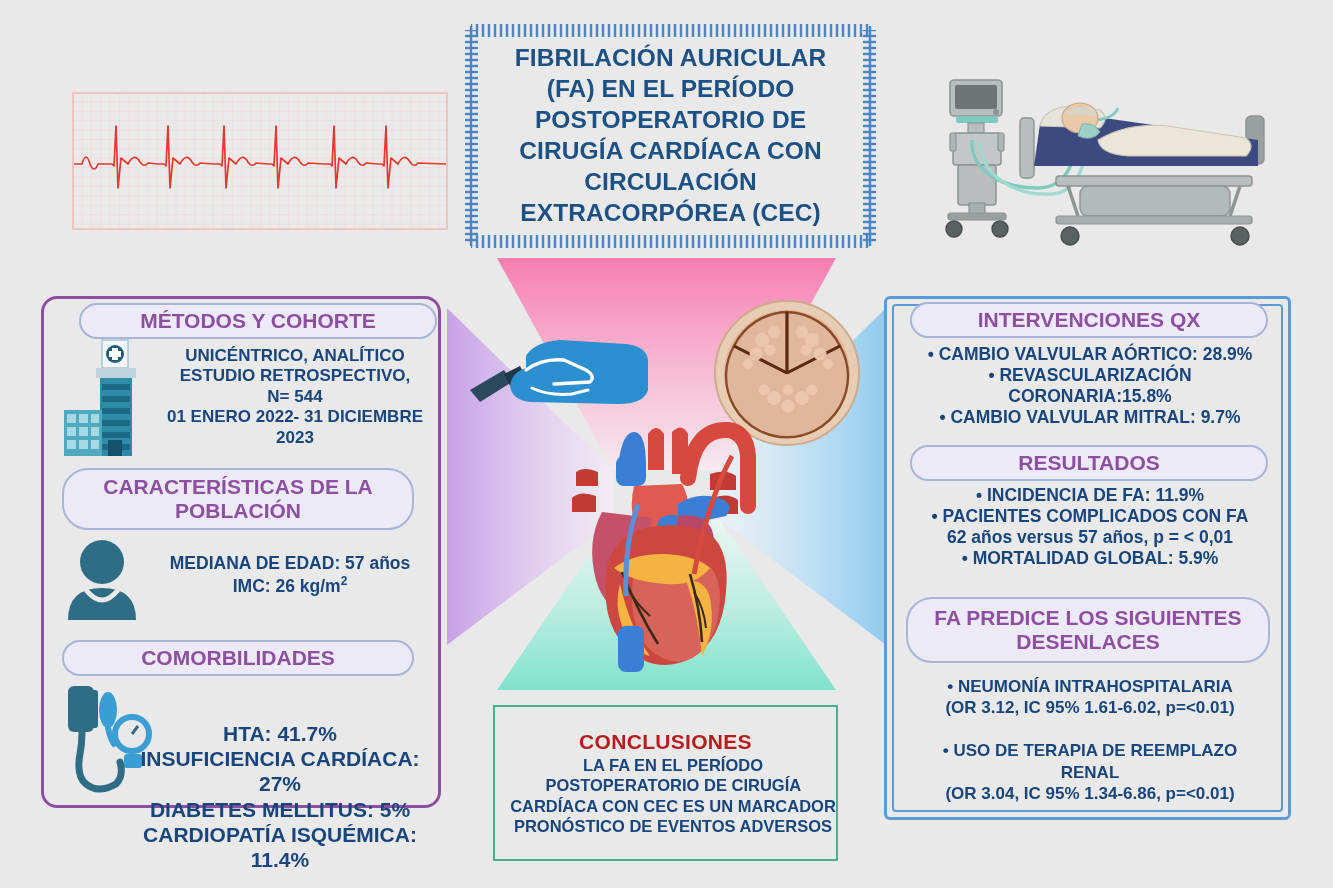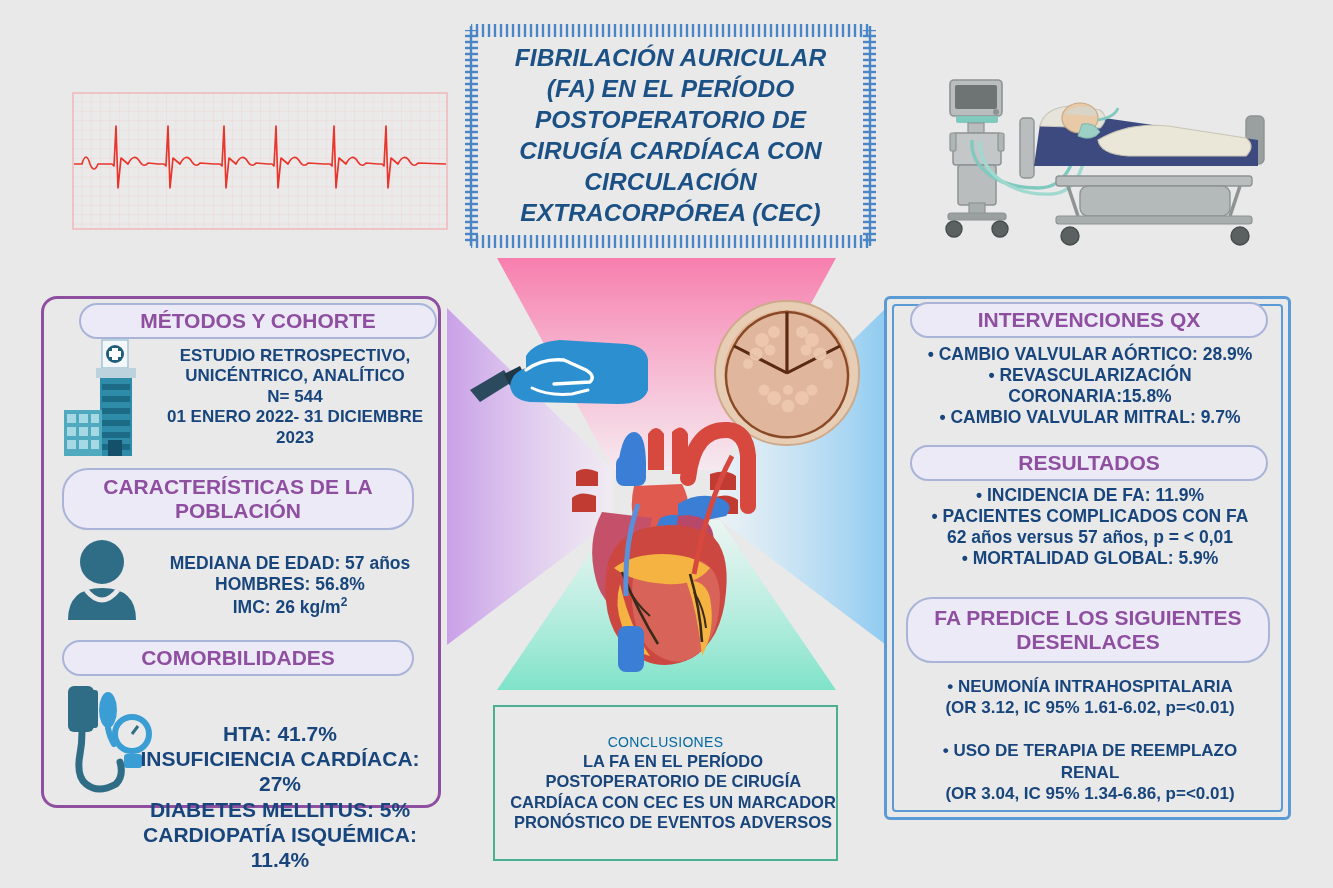--- a/index.html
+++ b/index.html
@@ -13,21 +13,21 @@
   .stage{position:absolute;inset:0;}
 
   
   .fan{position:absolute;left:0;top:0;width:1333px;height:888px;pointer-events:none;}
 
   
   .title-box{
     position:absolute;left:463px;top:22px;width:415px;height:228px;
     background:#e9e9e9;
     box-sizing:border-box;
-    display:flex;align-items:center;justify-content:center;font-style:italic;
+    display:flex;align-items:center;justify-content:center;
   }
   .title-box .ticks{position:absolute;inset:0;}
   .title-text{
     position:relative;z-index:2;
     color:#1c5185;
     font-size:24.5px;font-weight:bold;line-height:1.26;
     text-align:center;letter-spacing:.1px;
     padding:0 26px;
   }
 
@@ -71,21 +71,21 @@
   .body-text .li{display:block;}
 
   
   .concl{
     position:absolute;left:493px;top:705px;width:345px;height:156px;
     border:2.5px solid #4caf91;
     box-sizing:border-box;
     display:flex;flex-direction:column;align-items:center;justify-content:center;
     background:transparent;
   }
-  .concl-title{color:#0369a1;font-size:14px;font-weight:normal;letter-spacing:.3px;}
+  .concl-title{color:#b91c1c;font-size:21px;font-weight:bold;letter-spacing:.3px;}
   .concl-body{color:#18457c;font-size:16.5px;font-weight:bold;text-align:center;line-height:1.23;margin-top:1px;margin-left:15px;}
 
   .sup{font-size:.68em;vertical-align:super;}
 </style>
 </head>
 <body>
 
 <div class="stage">
 
   <svg class="fan" viewBox="0 0 1333 888">
@@ -317,38 +317,37 @@
         <rect x="17" y="89" width="9" height="9"></rect>
         <rect x="29" y="89" width="8" height="9"></rect>
       <rect x="5" y="102" width="9" height="9"></rect>
         <rect x="17" y="102" width="9" height="9"></rect>
         <rect x="29" y="102" width="8" height="9"></rect>
     </g>
     <rect x="46" y="102" width="14" height="16" fill="#14506a"></rect>
   </svg>
 
   <div class="body-text" style="left:150px;top:346px;width:290px;font-size:17px;">
+    <span class="li">UNICÉNTRICO, ANALÍTICO</span>
     <span class="li">ESTUDIO RETROSPECTIVO,</span>
-    <span class="li">UNICÉNTRICO, ANALÍTICO</span>
     <span class="li">N=  544</span>
     <span class="li">01 ENERO 2022- 31 DICIEMBRE</span>
     <span class="li">2023</span>
   </div>
 
   <div class="pill" style="left:62px;top:468px;width:352px;height:62px;font-size:21px;padding:0 14px;">CARACTERÍSTICAS DE LA POBLACIÓN</div>
 
   <svg style="position:absolute;left:64px;top:538px;width:76px;height:82px;" viewBox="0 0 76 82">
     <circle cx="38" cy="24" r="22" fill="#2f6c86"></circle>
     <path d="M4,82 q0,-32 34,-32 q34,0 34,32 z" fill="#2f6c86"></path>
     <path d="M22,52 q8,10 16,10 q8,0 16,-10" fill="none" stroke="#e9e9e9" stroke-width="5"></path>
   </svg>
 
   <div class="body-text" style="left:140px;top:553px;width:300px;font-size:17.5px;">
     <span class="li">MEDIANA DE EDAD: 57 años</span>
-    <span class="li">HOMBRES: 56.8%</span>
     <span class="li">IMC: 26 kg/m<span class="sup">2</span></span>
   </div>
 
   <div class="pill" style="left:62px;top:640px;width:352px;height:36px;font-size:21px;">COMORBILIDADES</div>
 
   <svg style="position:absolute;left:60px;top:682px;width:100px;height:112px;" viewBox="0 0 100 112">
     <rect x="8" y="4" width="26" height="46" rx="6" fill="#2f6c86"></rect>
     <rect x="30" y="8" width="8" height="38" rx="3" fill="#2f6c86"></rect>
     <ellipse cx="48" cy="28" rx="9" ry="18" fill="#3a9ed4"></ellipse>
     <circle cx="72" cy="52" r="17" fill="none" stroke="#3a9ed4" stroke-width="6"></circle>

